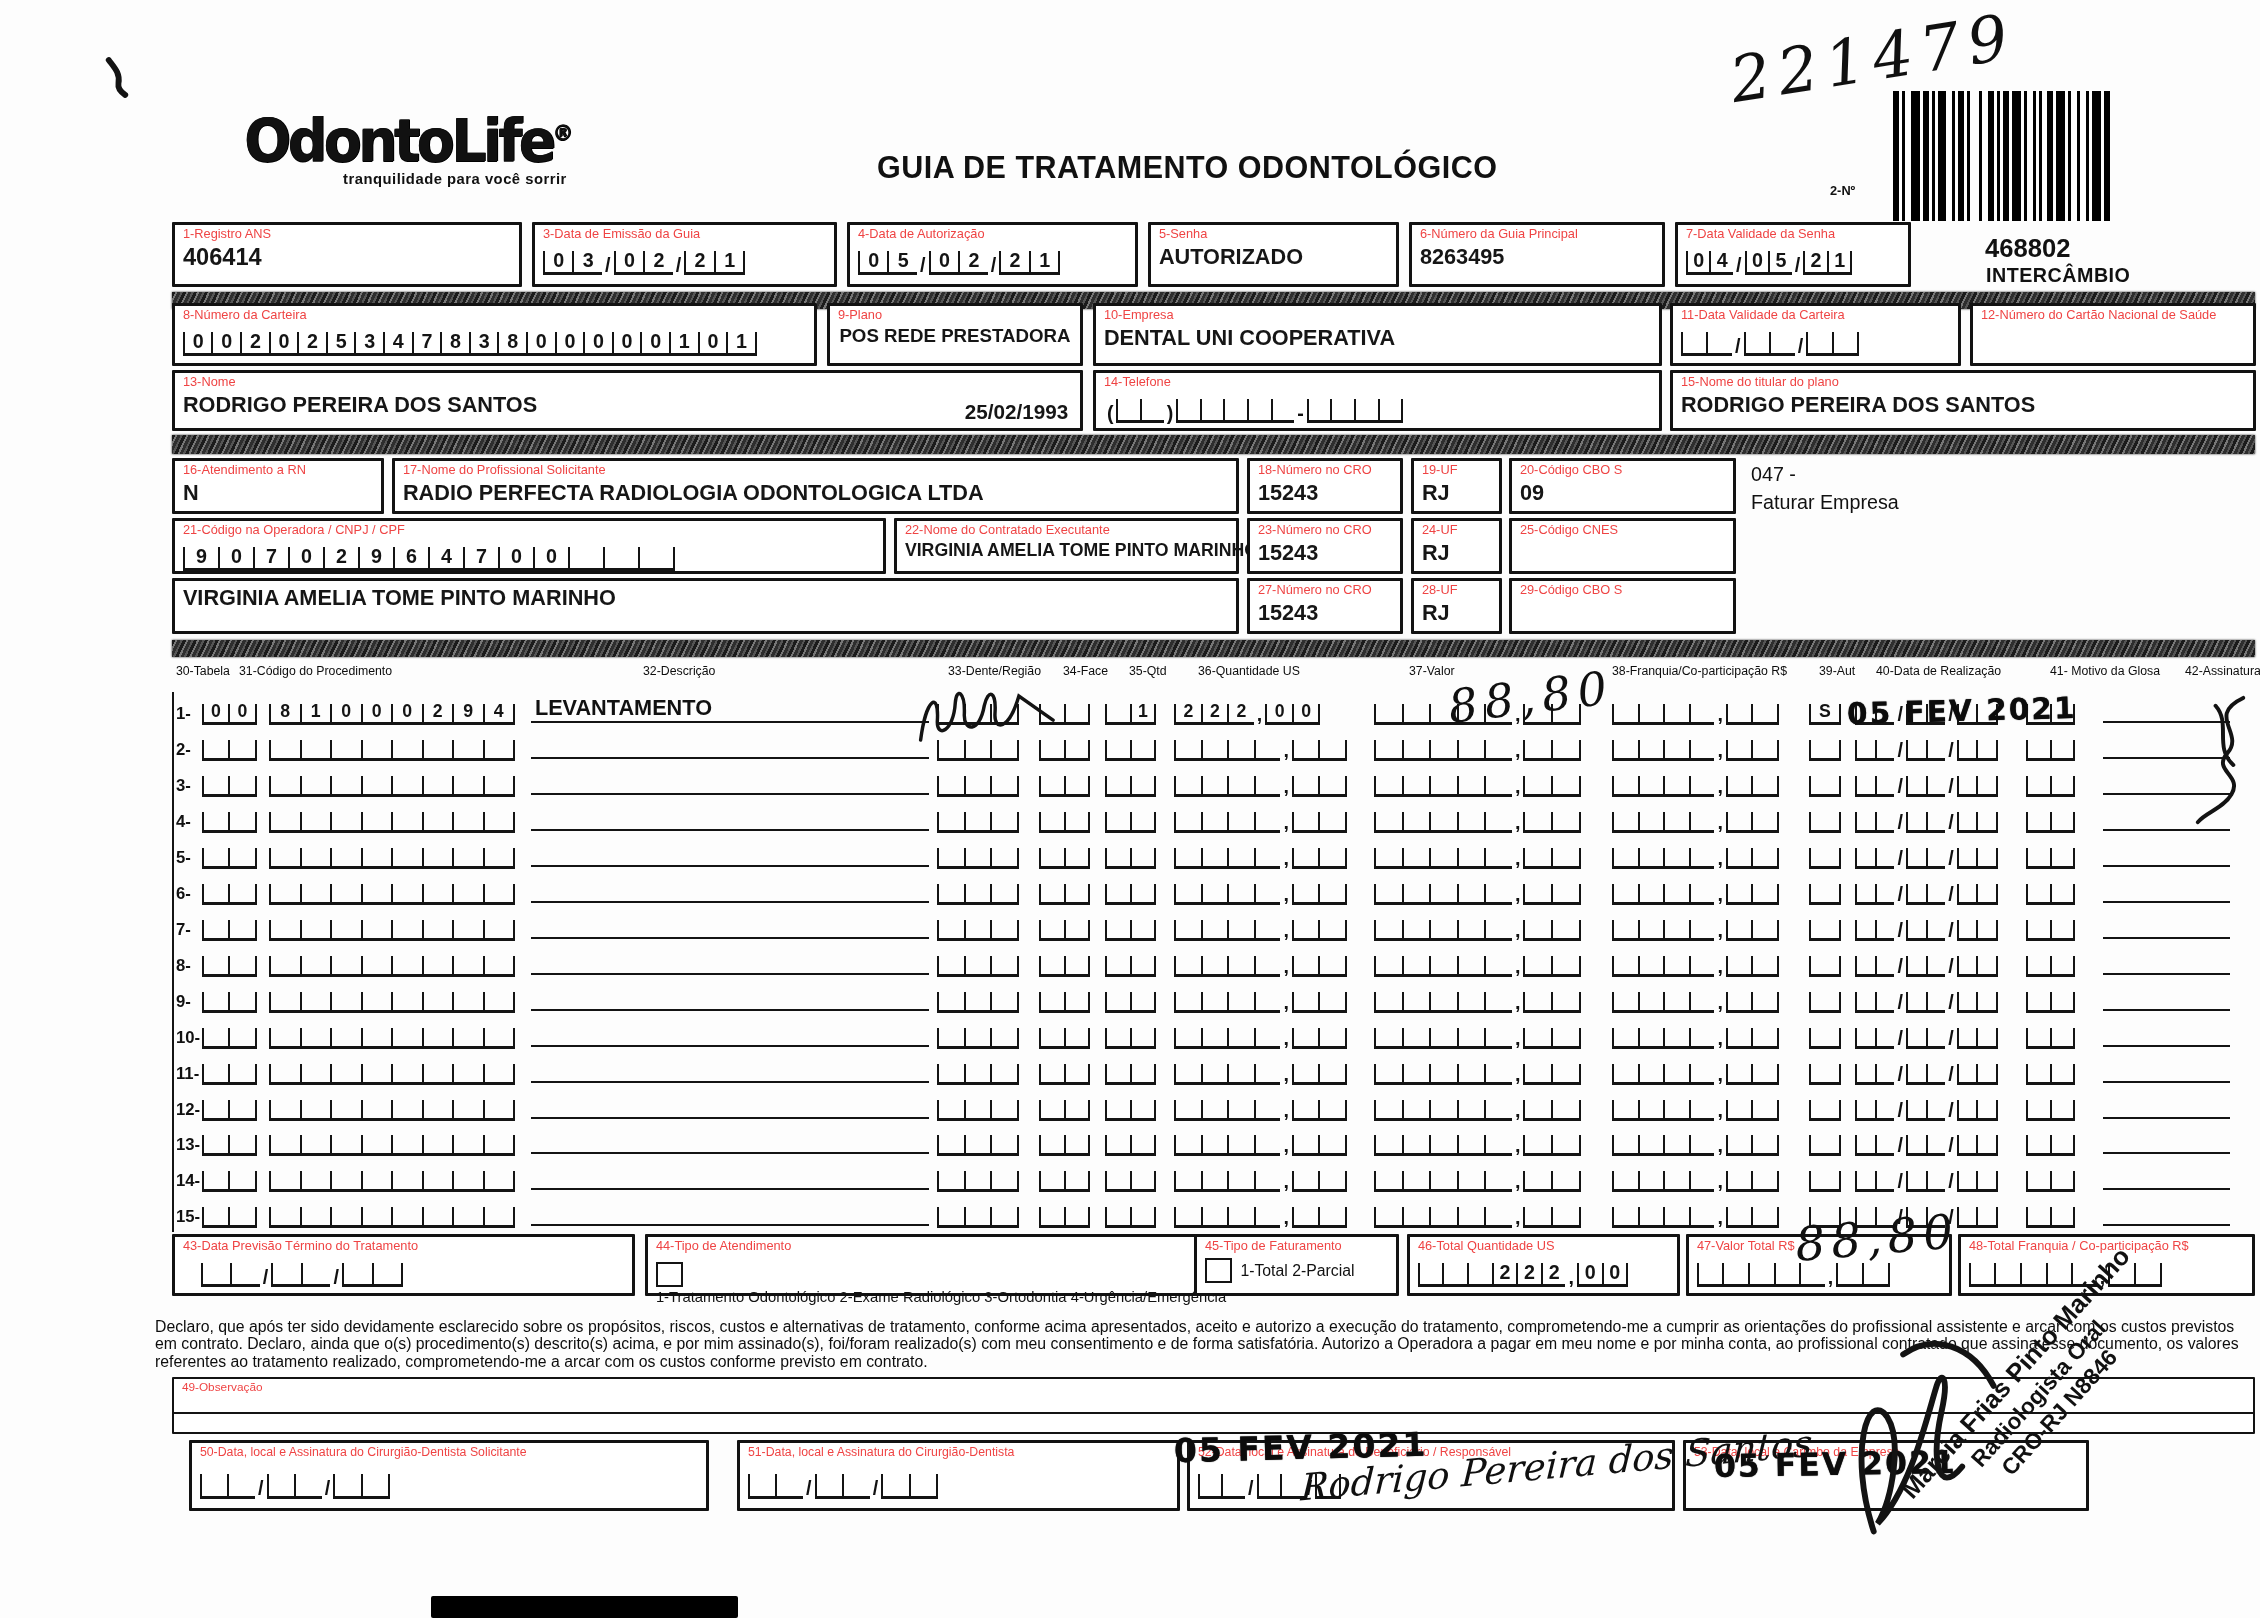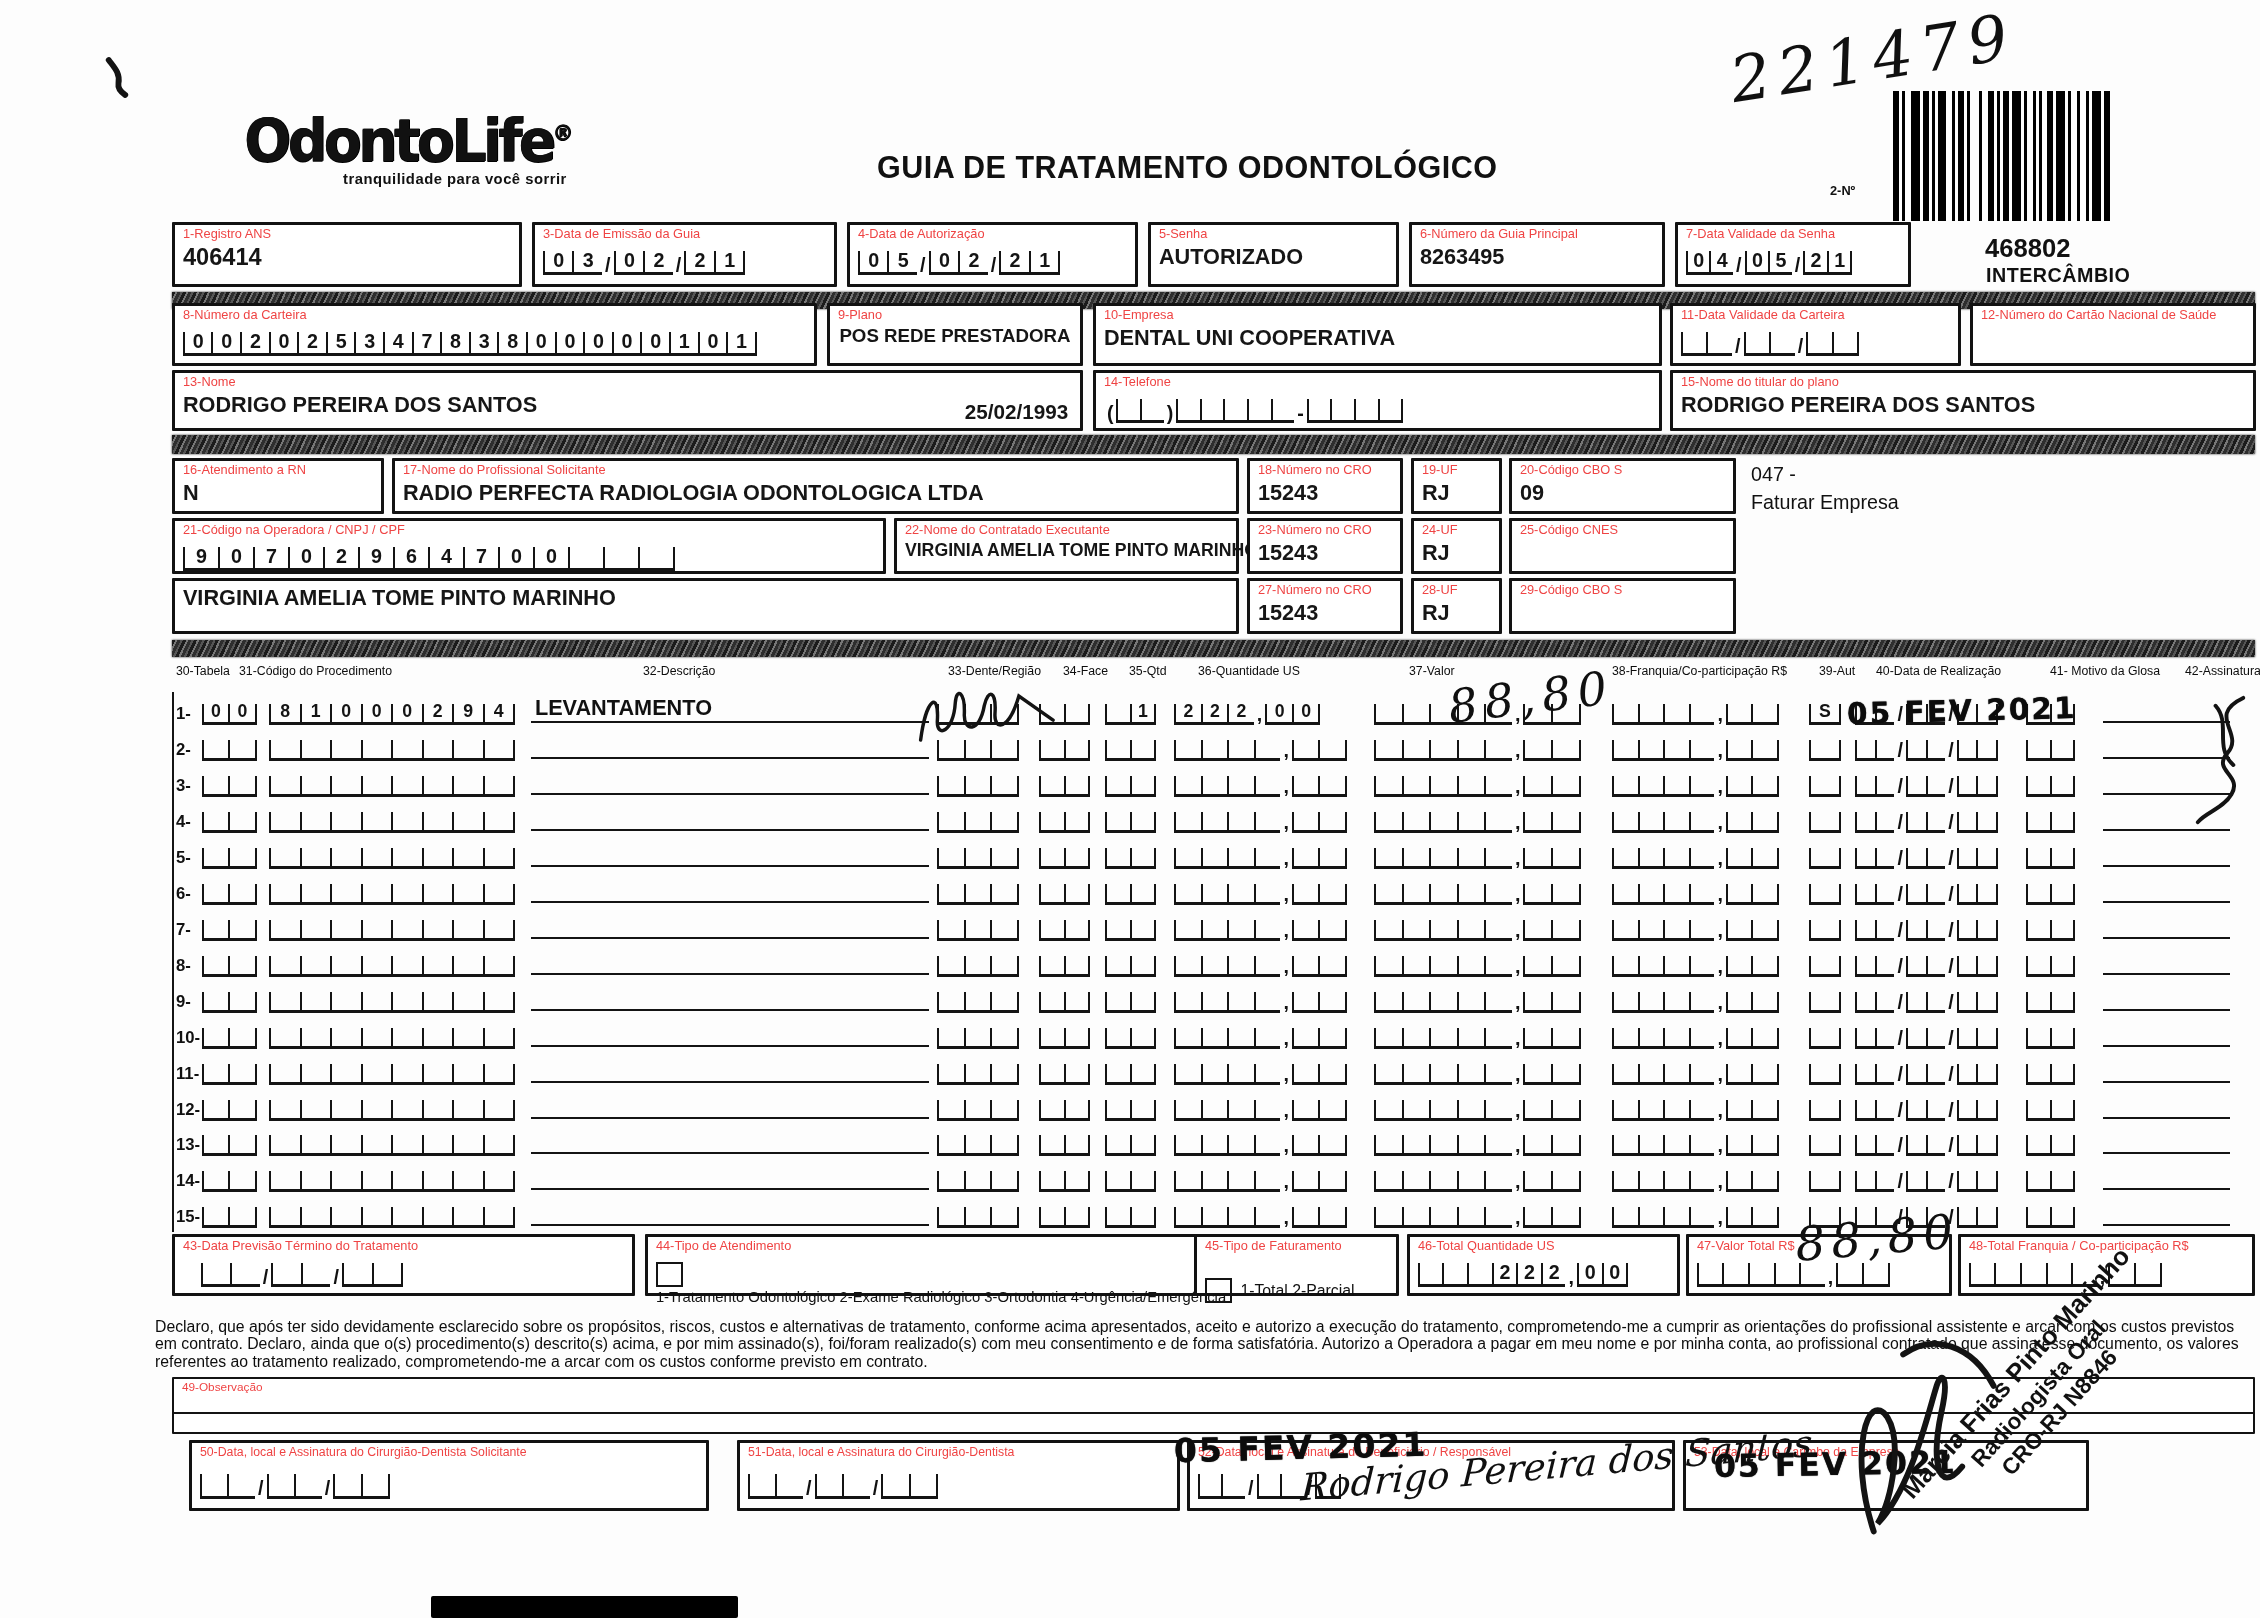--- a/index.html
+++ b/index.html
@@ -1704,21 +1704,21 @@
       <span class="cc"></span>
       <span class="ce"></span>
     </div>
 </div>
 <div class="fbox" style="left:645px;top:1234px;width:605px;height:62px">
   <div class="flabel">44-Tipo de Atendimento</div>
   <div style="margin-top:7.9px"><span class="chk"></span><span class="opt">1-Tratamento Odontológico  2-Exame Radiológico  3-Ortodontia  4-Urgência/Emergência</span></div>
 </div>
 <div class="fbox" style="left:1194px;top:1234px;width:205px;height:62px">
   <div class="flabel">45-Tipo de Faturamento</div>
-  <div style="margin-top:24px"><span class="chk"></span><span class="opt" style="font-size:15.8px">1-Total  2-Parcial</span></div>
+  <div style="margin-top:4px"><span class="chk"></span><span class="opt" style="font-size:15.8px">1-Total  2-Parcial</span></div>
 </div>
 <div class="fbox" style="left:1407px;top:1234px;width:273px;height:62px">
   <div class="flabel">46-Total Quantidade US</div>
   <div class="comb" style="--cw:24.6px">
       <span class="cc"></span>
       <span class="cc"></span>
       <span class="cc"></span>
       <span class="cc">2</span>
       <span class="cc">2</span>
       <span class="cc">2</span>

